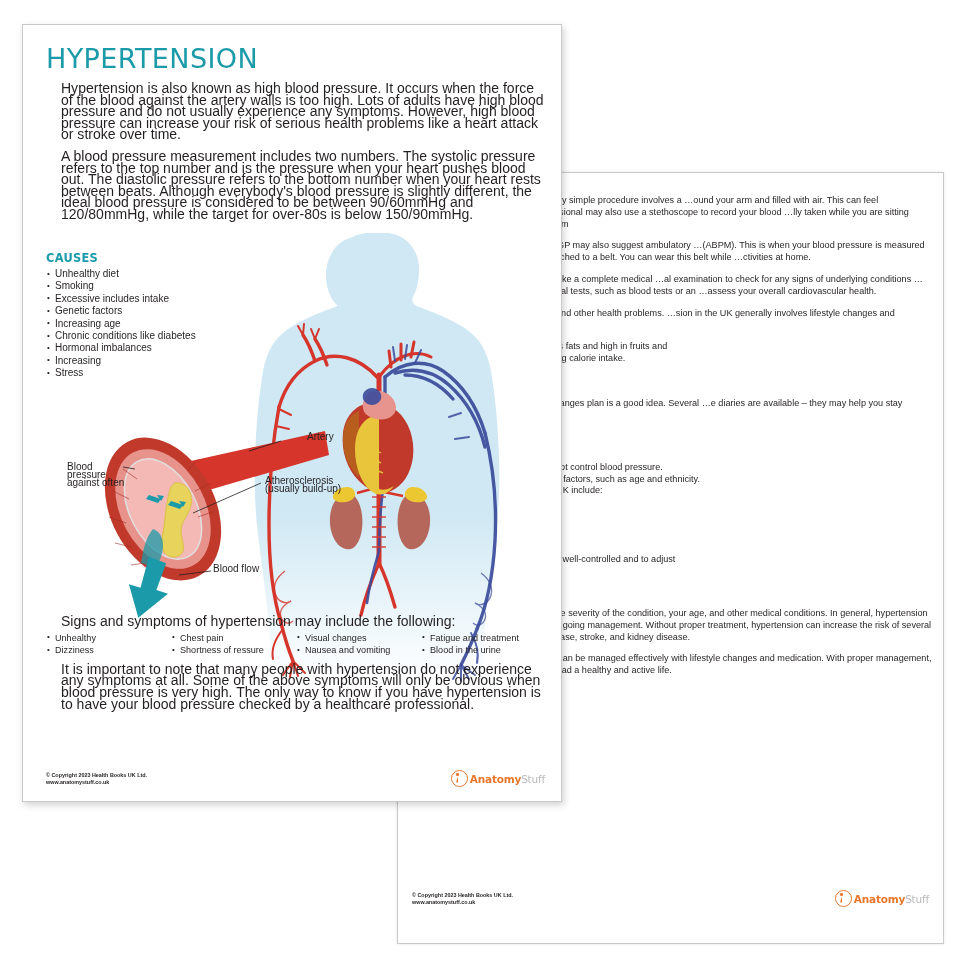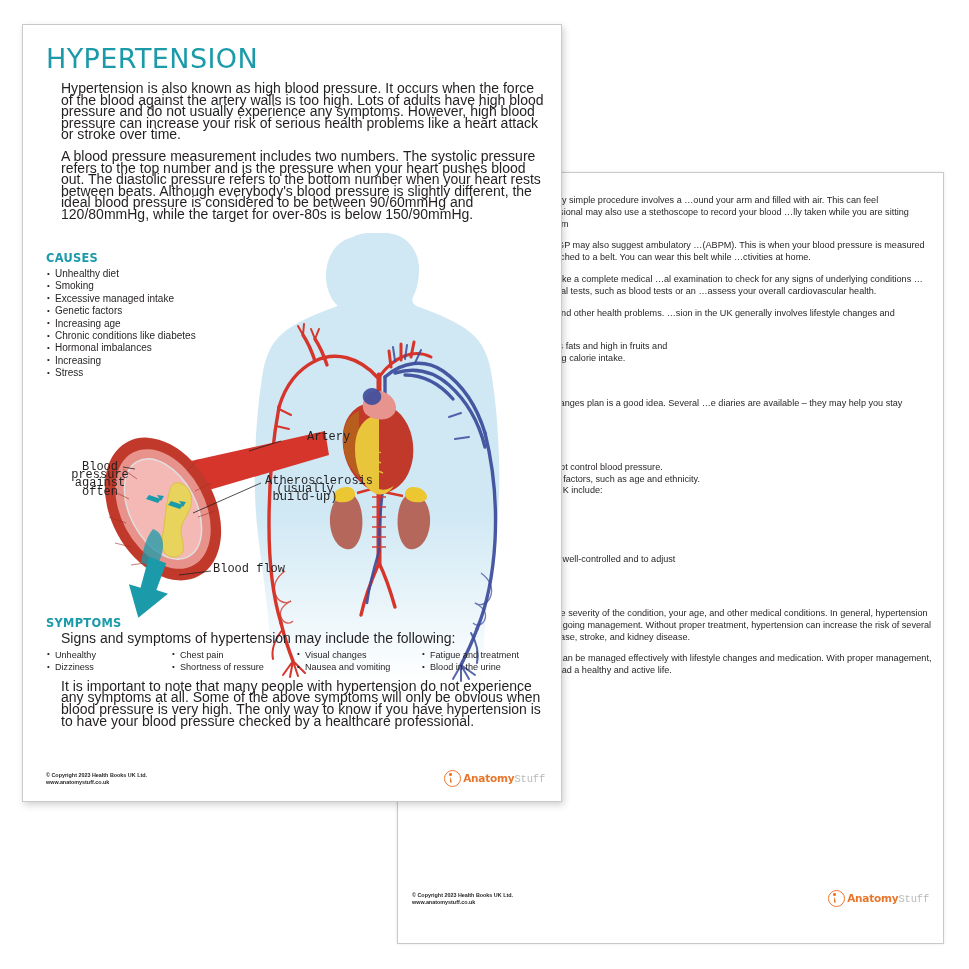--- a/index.html
+++ b/index.html
@@ -76,44 +76,43 @@
     content:"";position:absolute;left:4.2px;top:2.2px;width:2.6px;height:2.6px;
     border-radius:50%;background:#e8762d;
   }
   .logo-mark:after{
     content:"";position:absolute;left:4.4px;top:5.6px;width:2.2px;height:6px;
     background:#e8762d;clip-path:polygon(50% 0,100% 100%,0 100%);
   }
   .logo-txt{font-size:10.5px;font-weight:bold;letter-spacing:-.2px;
     font-family:"DejaVu Sans", sans-serif;}
   .logo-a{color:#e8762d;}
-  .logo-s{color:#b9b9b9;font-weight:normal;font-family:Liberation Mono, monospace;}
+  .logo-s{color:#b9b9b9;font-weight:normal;}
 
   
   .back-inner{position:absolute;left:14px;top:22px;width:520px;}
   .back-para{
     font-size:9.1px;line-height:11.8px;margin:0 0 10px 0;color:#231f20;
   }
   .back-list{margin:0 0 10px 0;padding:0;list-style:none;}
   .back-list li{font-size:9.1px;line-height:11.8px;}
   .back-footer{
     position:absolute;left:14px;right:14px;bottom:36px;
     display:flex;align-items:flex-end;justify-content:space-between;
   }
 
   
   .anatomy{position:absolute;left:196px;top:200px;width:330px;height:470px;z-index:3;}
   .anatomy svg{display:block;}
 
   
   .inset{position:absolute;left:30px;top:400px;width:300px;height:200px;z-index:6;}
   .lbl{
-    position:absolute;font-size:12px;line-height:8.2px;color:#231f20;
-    font-family:Liberation Mono, monospace;
-    text-align:center;
+    position:absolute;font-size:10px;line-height:8.2px;color:#231f20;
+    font-family:Liberation Sans, sans-serif;
   }
   .lbl-bp{left:14px;top:38px;width:66px;}
   .lbl-artery{left:254px;top:8px;}
   .lbl-ather{left:212px;top:52px;width:80px;}
   .lbl-flow{left:160px;top:140px;}
 </style>
 </head>
 <body>
 
 <div class="stage">
@@ -305,32 +304,31 @@
       <h1 class="title">HYPERTENSION</h1>
       <p class="para">Hypertension is also known as high blood pressure. It occurs when the force of the blood against the artery walls is too high. Lots of adults have high blood pressure and do not usually experience any symptoms. However, high blood pressure can increase your risk of serious health problems like a heart attack or stroke over time.</p>
       <p class="para">A blood pressure measurement includes two numbers. The systolic pressure refers to the top number and is the pressure when your heart pushes blood out. The diastolic pressure refers to the bottom number when your heart rests between beats. Although everybody's blood pressure is slightly different, the ideal blood pressure is considered to be between 90/60mmHg and 120/80mmHg, while the target for over-80s is below 150/90mmHg.</p>
     </div>
 
     <div class="causes">
       <h2 class="sect">CAUSES</h2>
       <ul class="blist">
         <li>Unhealthy diet</li>
         <li>Smoking</li>
-        <li>Excessive managed intake</li>
+        <li>Excessive includes intake</li>
         <li>Genetic factors</li>
         <li>Increasing age</li>
         <li>Chronic conditions like diabetes</li>
         <li>Hormonal imbalances</li>
         <li>Increasing</li>
         <li>Stress</li>
       </ul>
     </div>
 
     <div class="symptoms">
-      <h2 class="sect">SYMPTOMS</h2>
       <p class="para" style="margin-bottom:1px;">Signs and symptoms of hypertension may include the following:</p>
       <div class="sym-cols">
         <div class="sym-col">
           <ul class="blist">
             <li>Unhealthy</li>
             <li>Dizziness</li>
           </ul>
         </div>
         <div class="sym-col">
           <ul class="blist">

